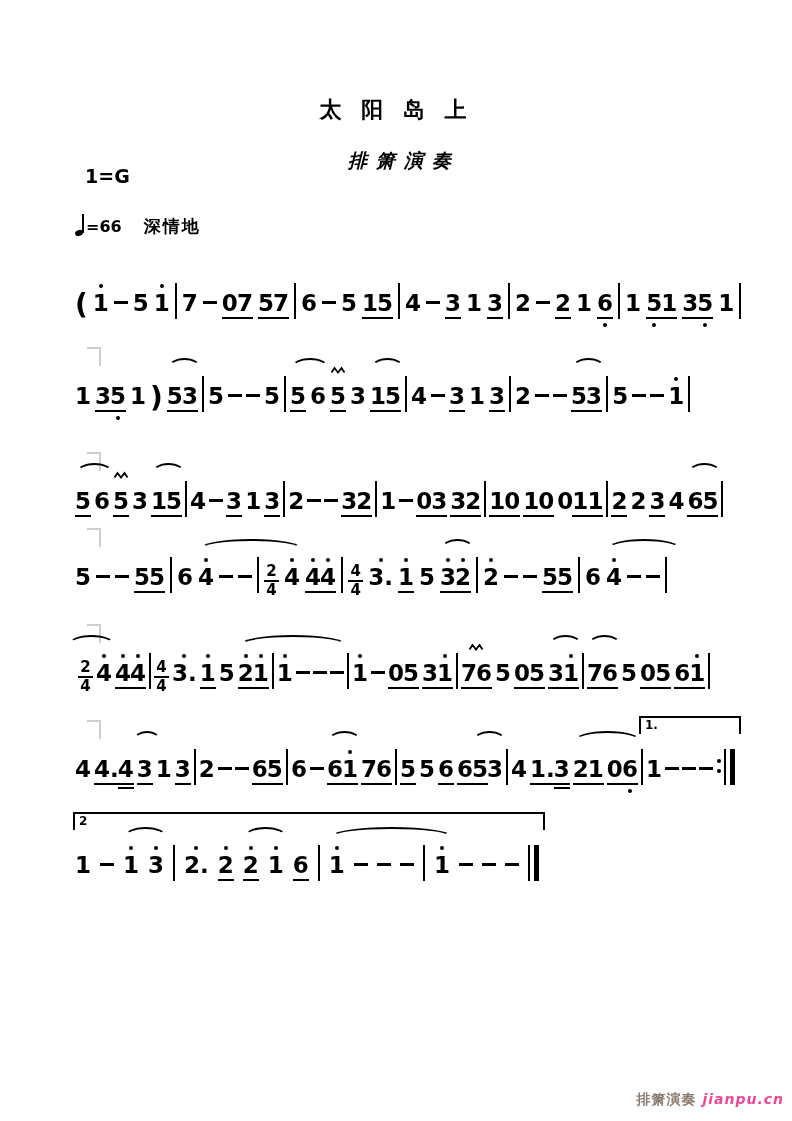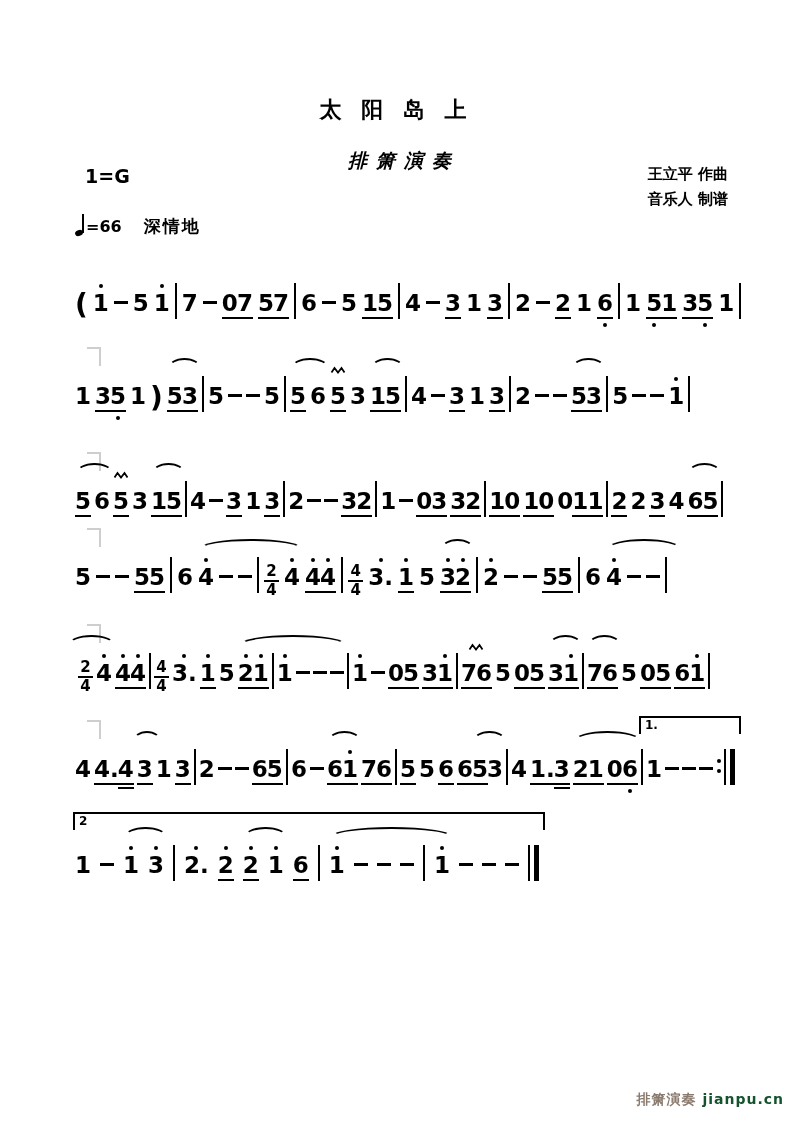--- a/index.html
+++ b/index.html
@@ -64,24 +64,20 @@
 </style>
 </head>
 <body>
 
 <div id="page">
 
   <div class="title">太 阳 岛 上</div>
   <div class="subtitle">排箫演奏</div>
   <div class="keysig">1=G</div>
 
-  <div class="credits">
-    <div>王立平 作曲</div>
-    <div>音乐人 制谱</div>
-  </div>
 
   <div class="temporow">
     <span class="qnote"></span><span>=66</span><span class="exp">深情地</span>
   </div>
 
   <div id="score">
       <div class="mline" style="top: 283px; --g: 5px;"><span class="tok sym">(</span><span class="tok da">1</span><span class="dash"></span><span class="tok">5</span><span class="tok da">1</span><span class="bar"></span><span class="tok">7</span><span class="dash"></span><span class="tok u1">0</span><span class="tok u1 gl">7</span><span class="tok u1">5</span><span class="tok u1 gl">7</span><span class="bar"></span><span class="tok">6</span><span class="dash"></span><span class="tok">5</span><span class="tok u1">1</span><span class="tok u1 gl">5</span><span class="bar"></span><span class="tok">4</span><span class="dash"></span><span class="tok u1">3</span><span class="tok">1</span><span class="tok u1">3</span><span class="bar"></span><span class="tok">2</span><span class="dash"></span><span class="tok u1">2</span><span class="tok">1</span><span class="tok u1 db">6</span><span class="bar"></span><span class="tok">1</span><span class="tok u1 db">5</span><span class="tok u1 gl">1</span><span class="tok u1">3</span><span class="tok u1 gl db">5</span><span class="tok">1</span><span class="bar"></span></div>
       <div class="mline" style="top: 376px; --g: 4px;"><span class="tok">1</span><span class="tok u1">3</span><span class="tok u1 gl db">5</span><span class="tok">1</span><span class="tok sym">)</span><span class="tok u1">5</span><span class="tok u1 gl">3</span><span class="bar"></span><span class="tok">5</span><span class="dash"></span><span class="dash"></span><span class="tok">5</span><span class="bar"></span><span class="tok u1">5</span><span class="tok">6</span><span class="tok u1">5<span class="mord"><svg width="15" height="8" viewBox="0 0 15 8">
               <path d="M1,6.5 L4,2 L7.5,6.5 L11,2 L14,6.5" fill="none" stroke="#000" stroke-width="1.8"></path>
             </svg></span></span><span class="tok">3</span><span class="tok u1">1</span><span class="tok u1 gl">5</span><span class="bar"></span><span class="tok">4</span><span class="dash"></span><span class="tok u1">3</span><span class="tok">1</span><span class="tok u1">3</span><span class="bar"></span><span class="tok">2</span><span class="dash"></span><span class="dash"></span><span class="tok u1">5</span><span class="tok u1 gl">3</span><span class="bar"></span><span class="tok">5</span><span class="dash"></span><span class="dash"></span><span class="tok da">1</span><span class="bar"></span><div class="ghost"></div><div class="arc" style="left: 93px; width: 29px;"></div><div class="arc" style="left: 216px; width: 34px;"></div><div class="arc" style="left: 296px; width: 29px;"></div><div class="arc" style="left: 497px; width: 29px;"></div></div>
@@ -95,16 +91,16 @@
       <div class="mline" style="top: 749px; --g: 3px;"><span class="tok">4</span><span class="tok u1">4.</span><span class="tok u1 u2 gl">4</span><span class="tok u1">3</span><span class="tok">1</span><span class="tok u1">3</span><span class="bar"></span><span class="tok">2</span><span class="dash"></span><span class="dash"></span><span class="tok u1">6</span><span class="tok u1 gl">5</span><span class="bar"></span><span class="tok">6</span><span class="dash"></span><span class="tok u1">6</span><span class="tok u1 gl da">1</span><span class="tok u1">7</span><span class="tok u1 gl">6</span><span class="bar"></span><span class="tok u1">5</span><span class="tok">5</span><span class="tok u1">6</span><span class="tok u1">6</span><span class="tok u1 gl">5</span><span class="tok gl">3</span><span class="bar"></span><span class="tok">4</span><span class="tok u1">1.</span><span class="tok u1 u2 gl">3</span><span class="tok u1">2</span><span class="tok u1 gl">1</span><span class="tok u1">0</span><span class="tok u1 gl db">6</span><span class="bar"></span><span class="tok">1</span><span class="dash"></span><span class="dash"></span><span class="dash"></span><span style="display: inline-block;"><span class="repdots"></span><span class="bar2" style="margin-left: 2px;"></span></span><div class="ghost"></div><div class="arc" style="left: 58px; width: 24px;"></div><div class="arc" style="left: 253px; width: 29px;"></div><div class="arc" style="left: 398px; width: 29px;"></div><div class="arc" style="left: 499px; width: 63px;"></div><div class="volta" style="left: 564px; width: 98px;">
           <span>1.</span>
         </div></div>
       <div class="mline" style="top: 845px; --g: 9px;"><span class="tok">1</span><span class="dash"></span><span class="tok da">1</span><span class="tok da">3</span><span class="bar"></span><span class="tok da">2.</span><span class="tok u1 da">2</span><span class="tok u1 da">2</span><span class="tok da">1</span><span class="tok u1">6</span><span class="bar"></span><span class="tok da">1</span><span class="dash"></span><span class="dash"></span><span class="dash"></span><span class="bar"></span><span class="tok da">1</span><span class="dash"></span><span class="dash"></span><span class="dash"></span><span class="bar2"></span><div class="arc" style="left: 49px; width: 39px;"></div><div class="arc" style="left: 169px; width: 39px;"></div><div class="arc" style="left: 255px; width: 119px;"></div><div class="volta" style="left: -2px; width: 468px;">
           <span>2</span>
         </div></div>
     </div>
 
   <div class="footer">
     <span id="site-name" style="color: rgb(139, 122, 110);">排箫演奏</span>
-    <span id="site-url" style="color: #14532d;">jianpu.cn</span>
+    <span id="site-url" style="color: #ec4899; font-style: italic;">jianpu.cn</span>
   </div>
 
 </div>
 
 </body></html>

